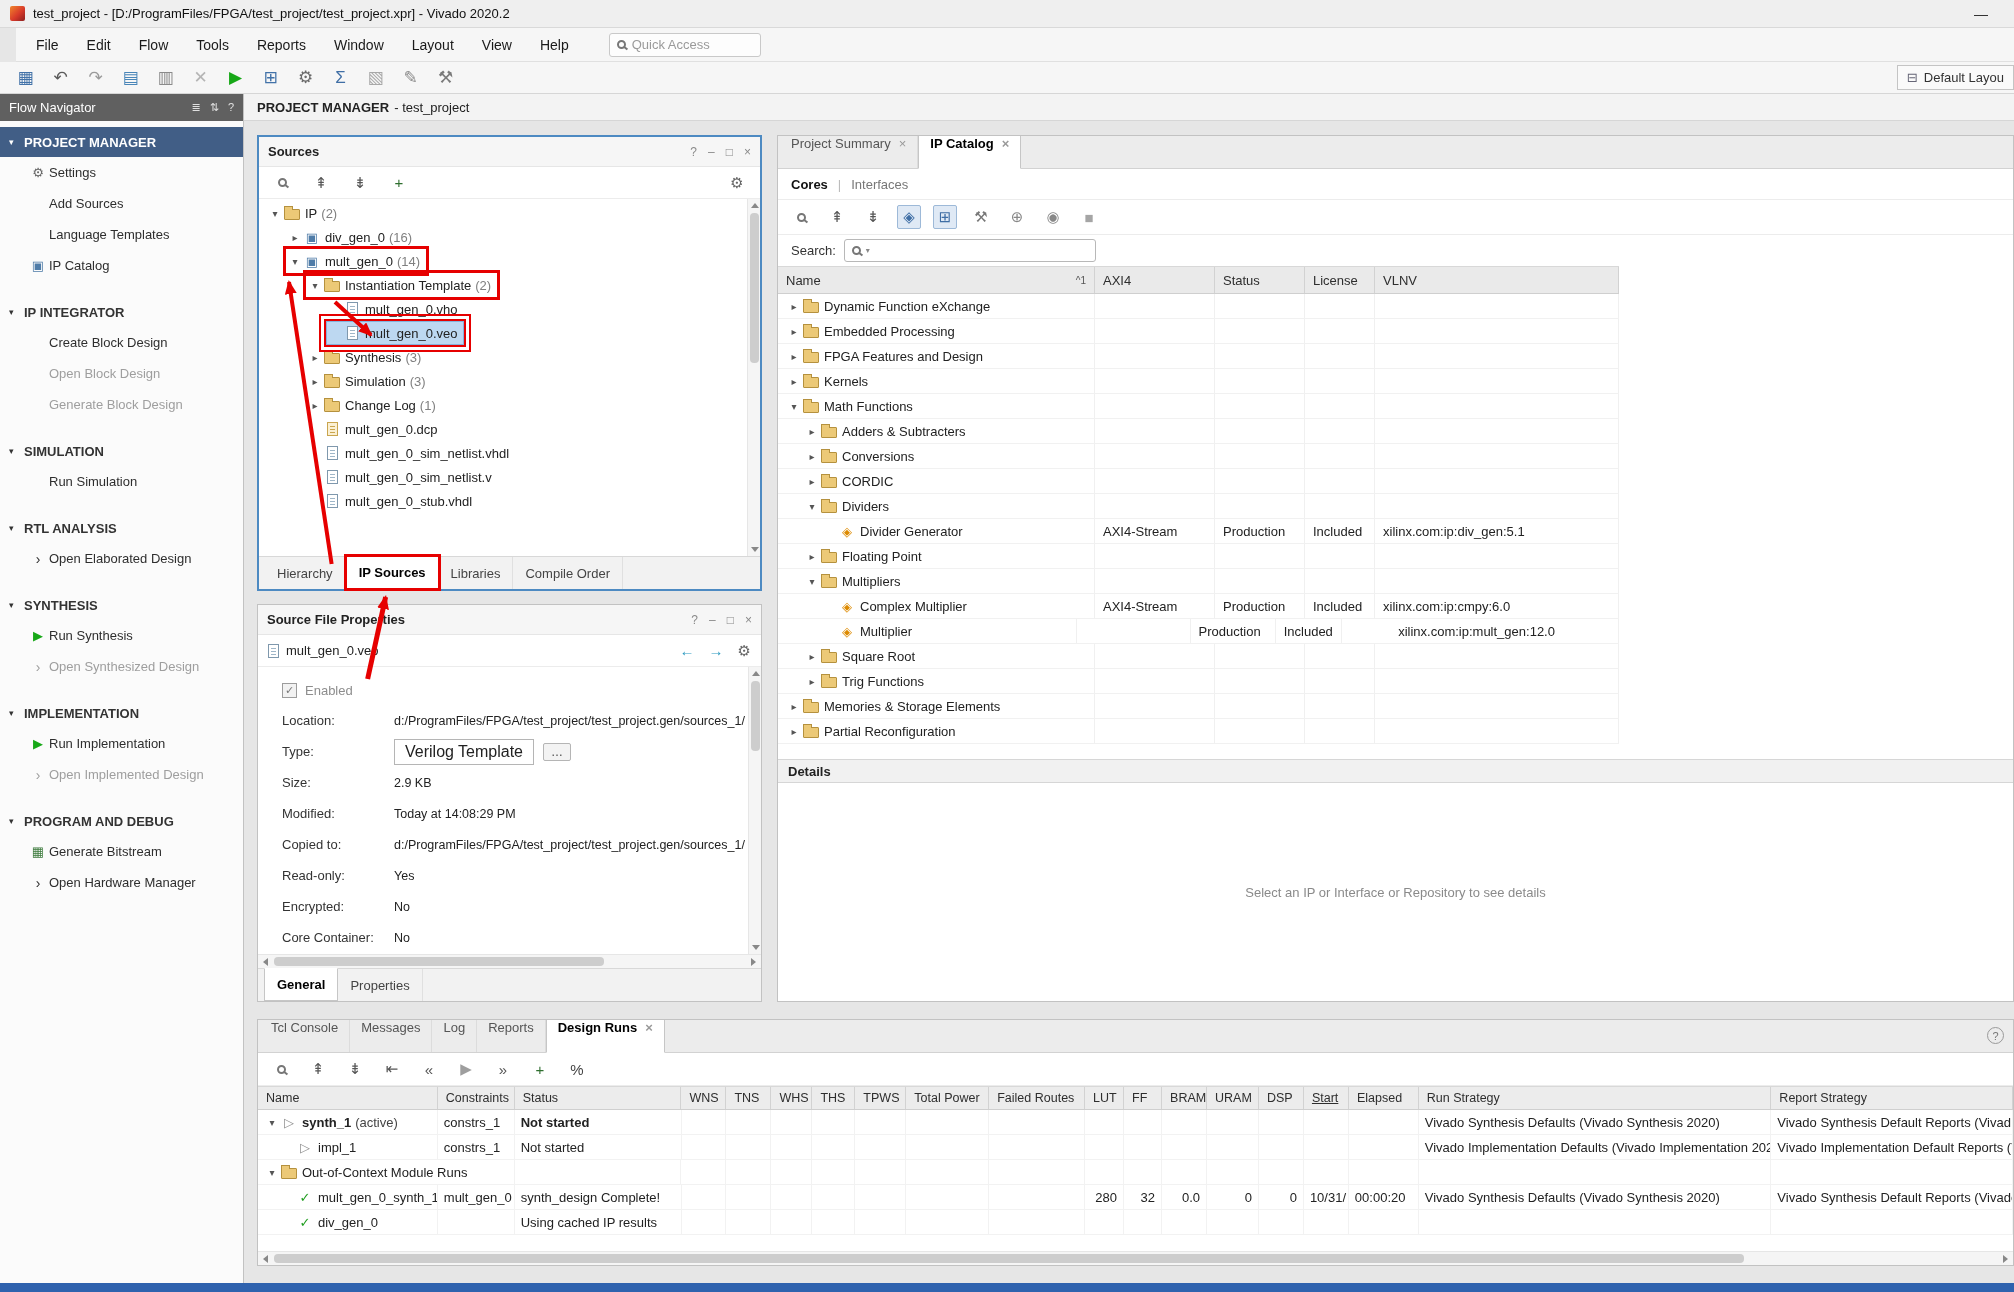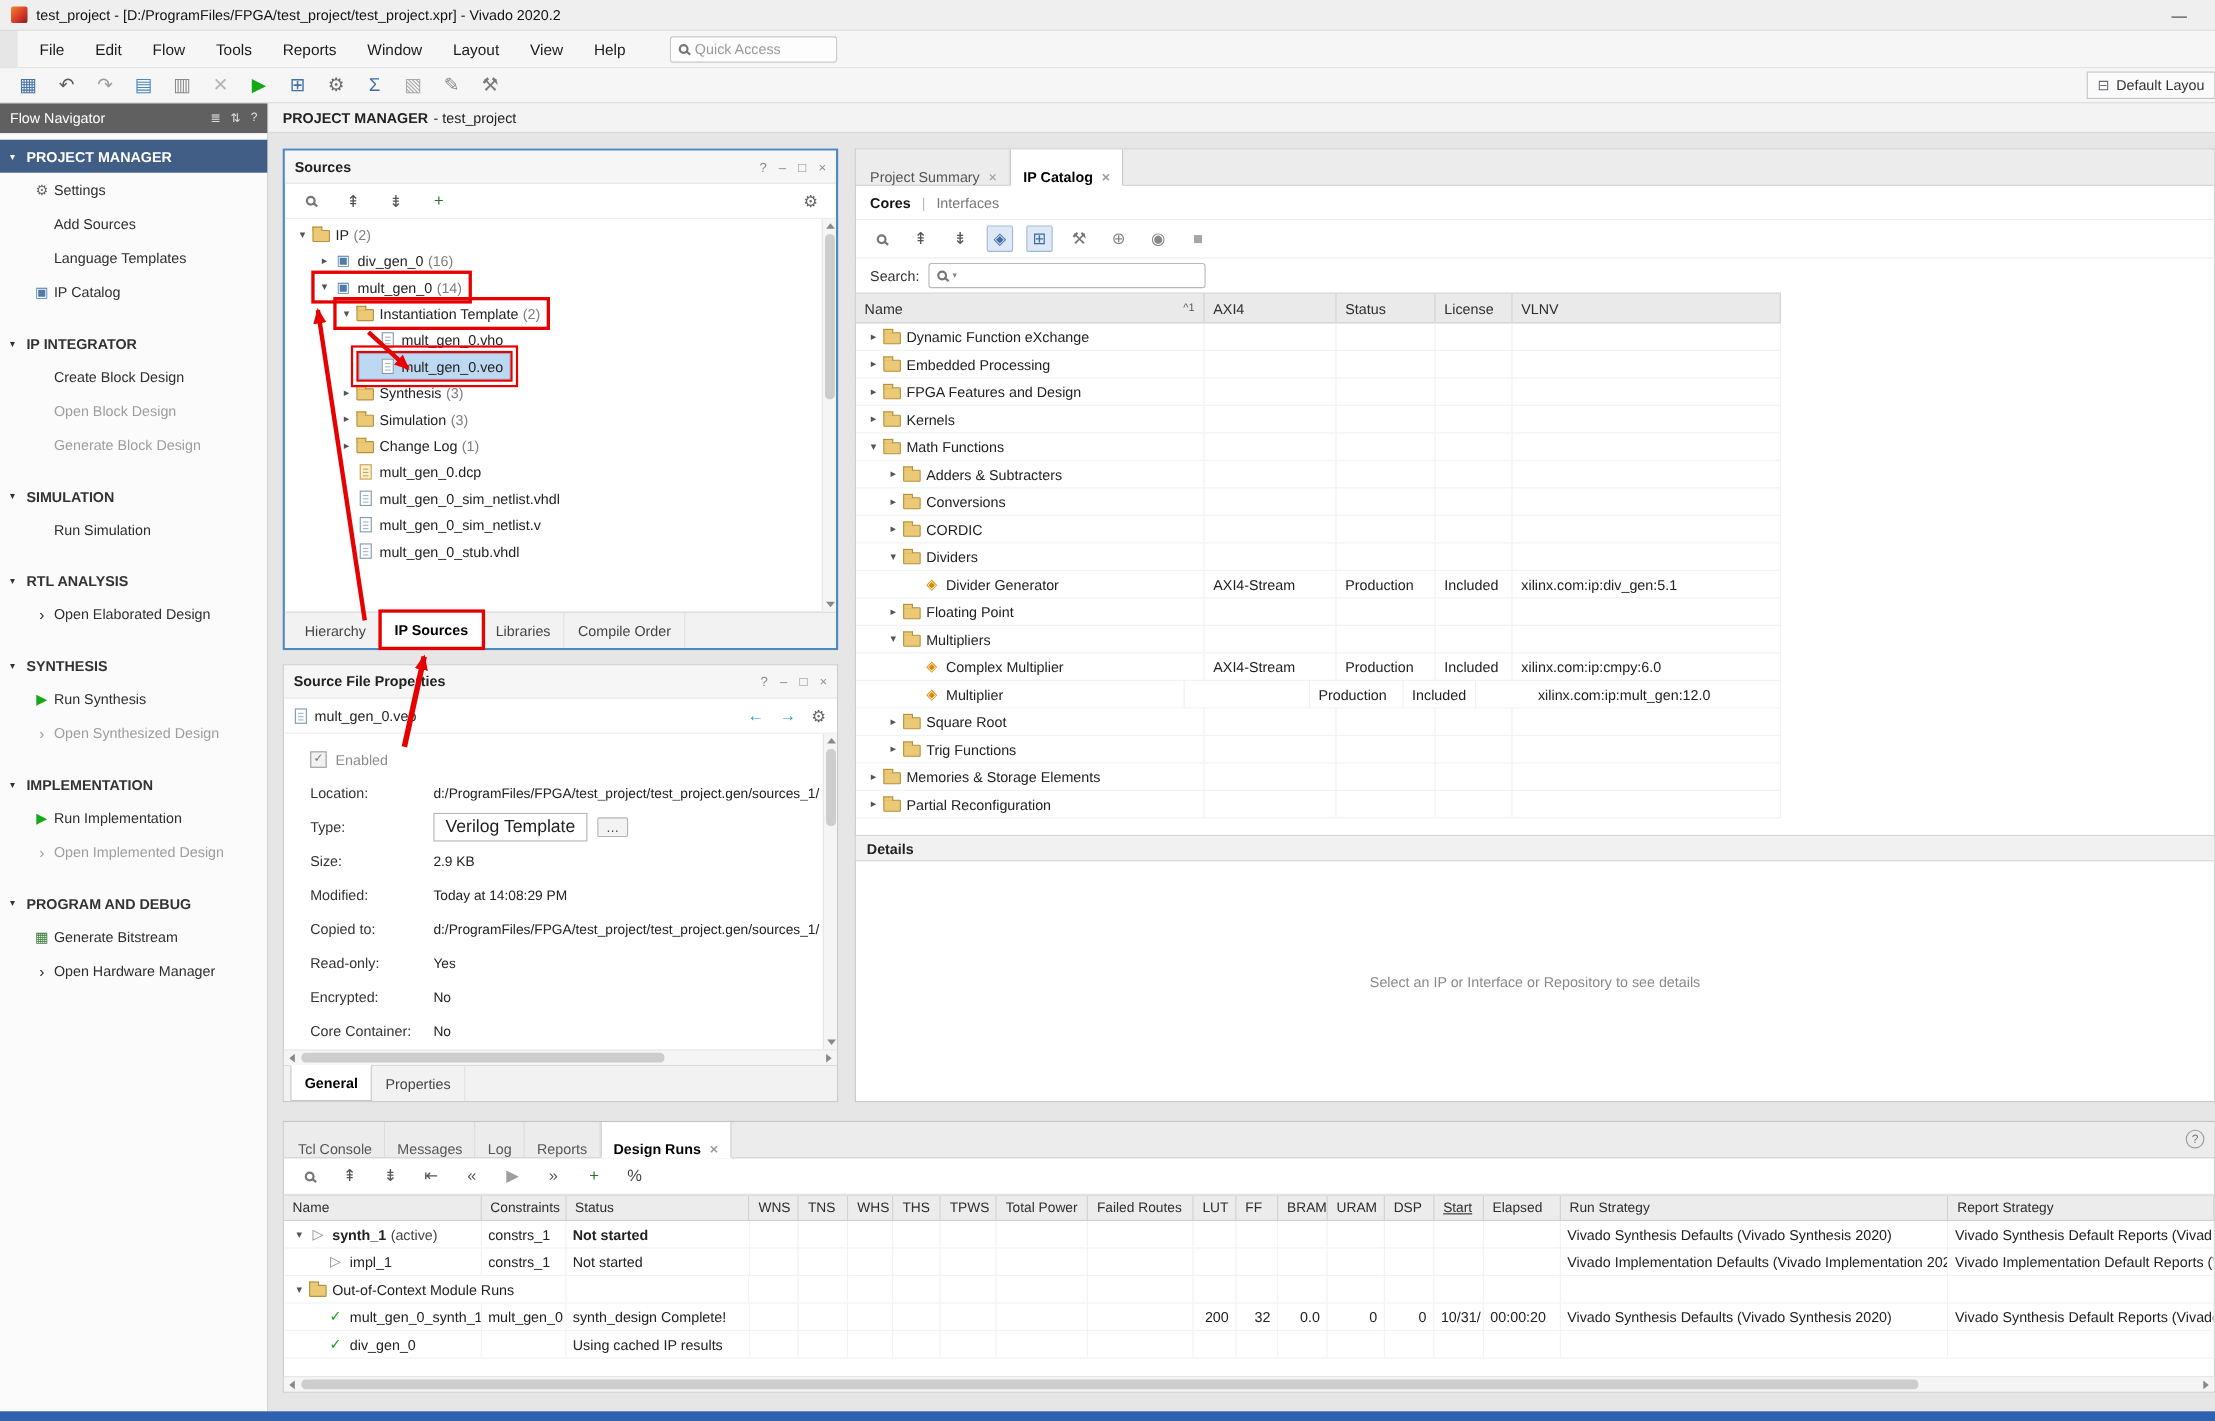--- a/index.html
+++ b/index.html
@@ -65,21 +65,21 @@
 .prop-label{width:112px;color:#333;flex:none}
 .prop-value{color:#222;white-space:nowrap;overflow:hidden;font-size:12.5px}
 .combo{border:1px solid #b5b5b5;background:#fff;padding:3px 10px;font-size:16px}
 .dots{margin-left:9px;border:1px solid #b5b5b5;background:#f3f3f3;padding:1px 7px;border-radius:2px;color:#444;font-size:12px}
 .hscroll{flex:none;height:14px;background:#f5f5f5;border-top:1px solid #e6e6e6;position:relative}
 .hthumb{position:absolute;top:2px;height:9px;border-radius:4px;background:#cdcdcd}
 .harrow{position:absolute;top:0;width:14px;height:14px;display:flex;align-items:center;justify-content:center}
 .harrow.left::before{content:"";border:4px solid transparent;border-right:5px solid #888;margin-right:3px}
 .harrow.right::before{content:"";border:4px solid transparent;border-left:5px solid #888;margin-left:3px}
 .dtabs{flex:none;height:33px;background:#ececec;border-bottom:1px solid #d2d2d2;display:flex;align-items:stretch;padding-left:2px;font-size:13px}
-.dtab{display:flex;align-items:flex-end;gap:8px;padding:0 11px;color:#555;border-right:1px solid #dcdcdc}
+.dtab{display:flex;align-items:flex-start;gap:8px;padding:0 11px;color:#555;border-right:1px solid #dcdcdc}
 .dtab.active{background:#fff;color:#000;font-weight:bold;margin-bottom:-1px;border-bottom:1px solid #fff;border-left:1px solid #c6c6c6;border-right:1px solid #c6c6c6}
 .tab-close{color:#999;font-size:13px}
 .cat-subtabs{flex:none;height:31px;display:flex;align-items:center;gap:10px;padding-left:13px;border-bottom:1px solid #ececec;font-size:13px}
 .subtab-sel{font-weight:bold;color:#111}
 .subtab-sep{color:#bbb}
 .subtab{color:#777}
 .cat-toolbar{height:35px;gap:12px}
 .cbtn{min-width:24px;height:24px;display:flex;align-items:center;justify-content:center;font-size:15px}
 .cbtn.pressed{background:#dfe9f5;border:1px solid #9db9d8;border-radius:2px}
 .cat-search{flex:none;height:31px;display:flex;align-items:center;gap:8px;padding-left:13px;font-size:13px;color:#333}
@@ -1023,21 +1023,21 @@
           <span>synth_design Complete!</span>
         </div>
         <div class="rcell" style="width: 45px;"></div>
         <div class="rcell" style="width: 45px;"></div>
         <div class="rcell" style="width: 41px;"></div>
         <div class="rcell" style="width: 43px;"></div>
         <div class="rcell" style="width: 51px;"></div>
         <div class="rcell" style="width: 83px;"></div>
         <div class="rcell" style="width: 96px;"></div>
         <div class="rcell num" style="width: 39px;">
-          <span>200</span>
+          <span>280</span>
         </div>
         <div class="rcell num" style="width: 38px;">
           <span>32</span>
         </div>
         <div class="rcell num" style="width: 45px;">
           <span>0.0</span>
         </div>
         <div class="rcell num" style="width: 52px;">
           <span>0</span>
         </div>

